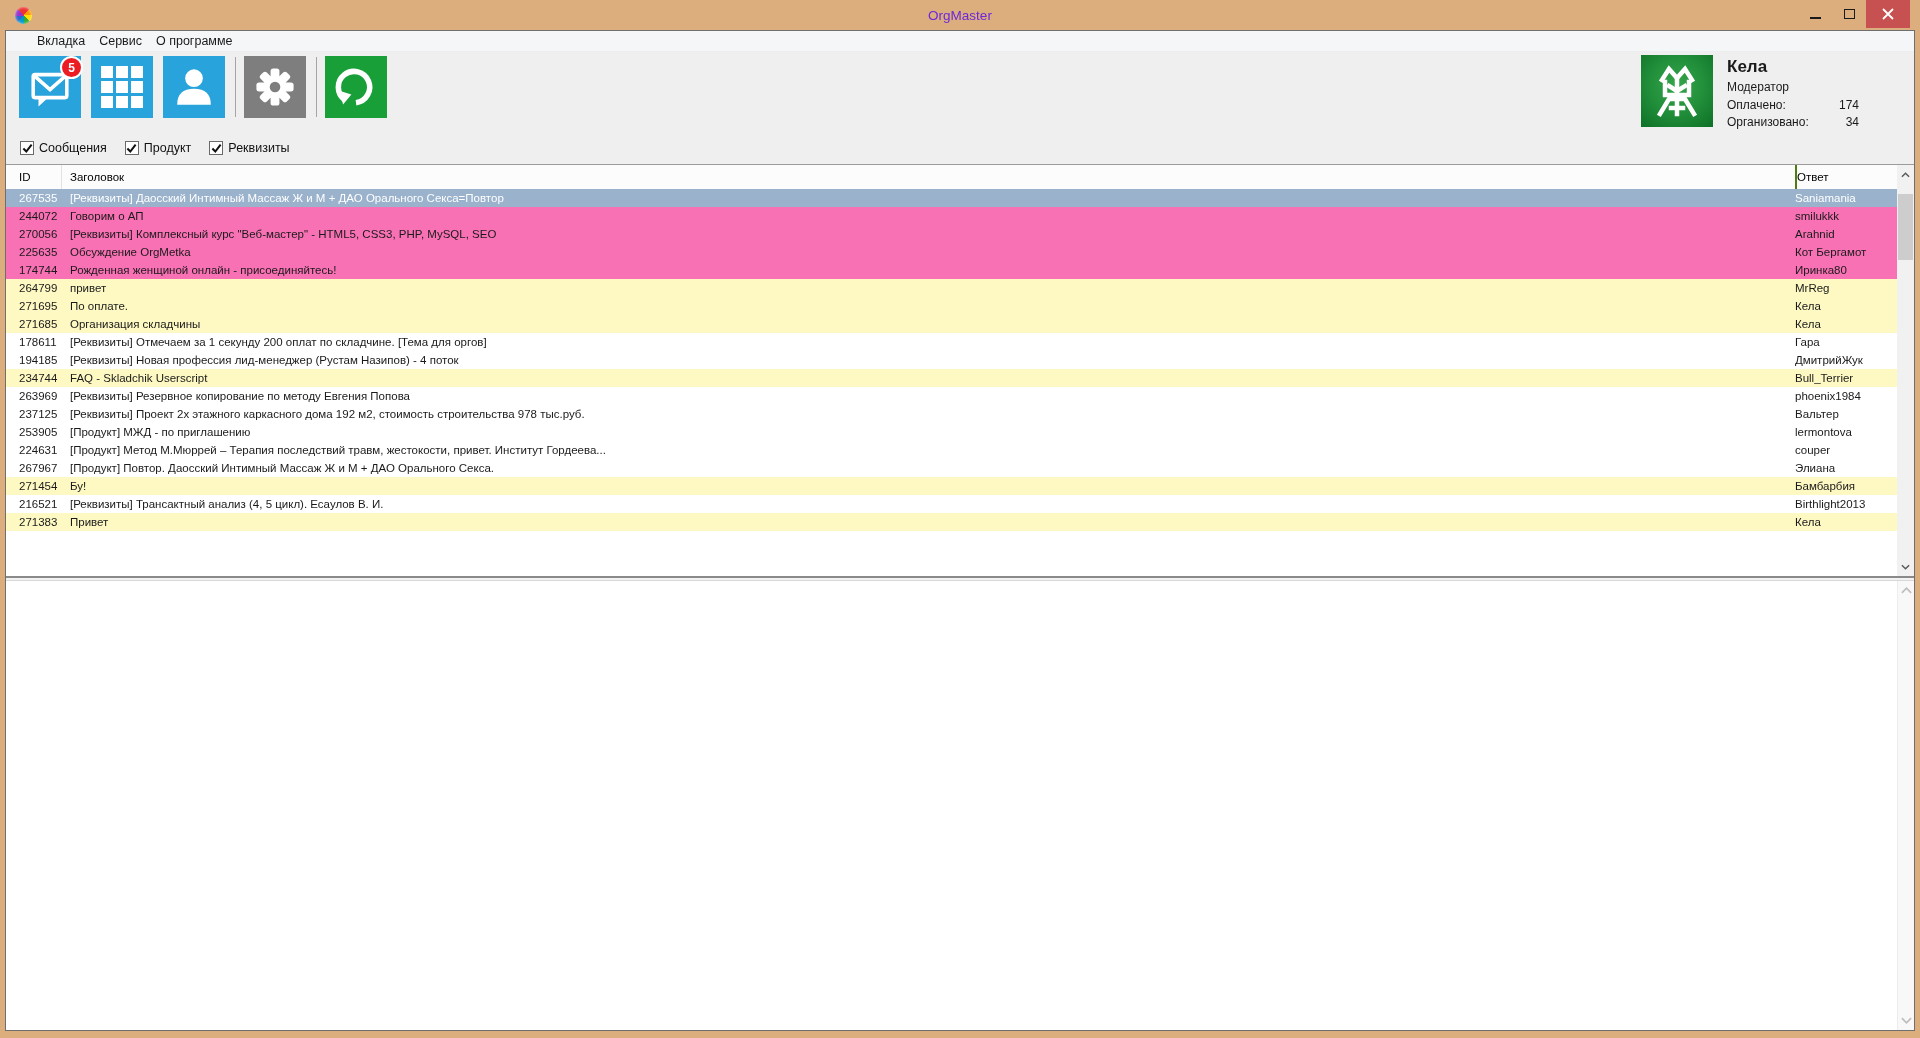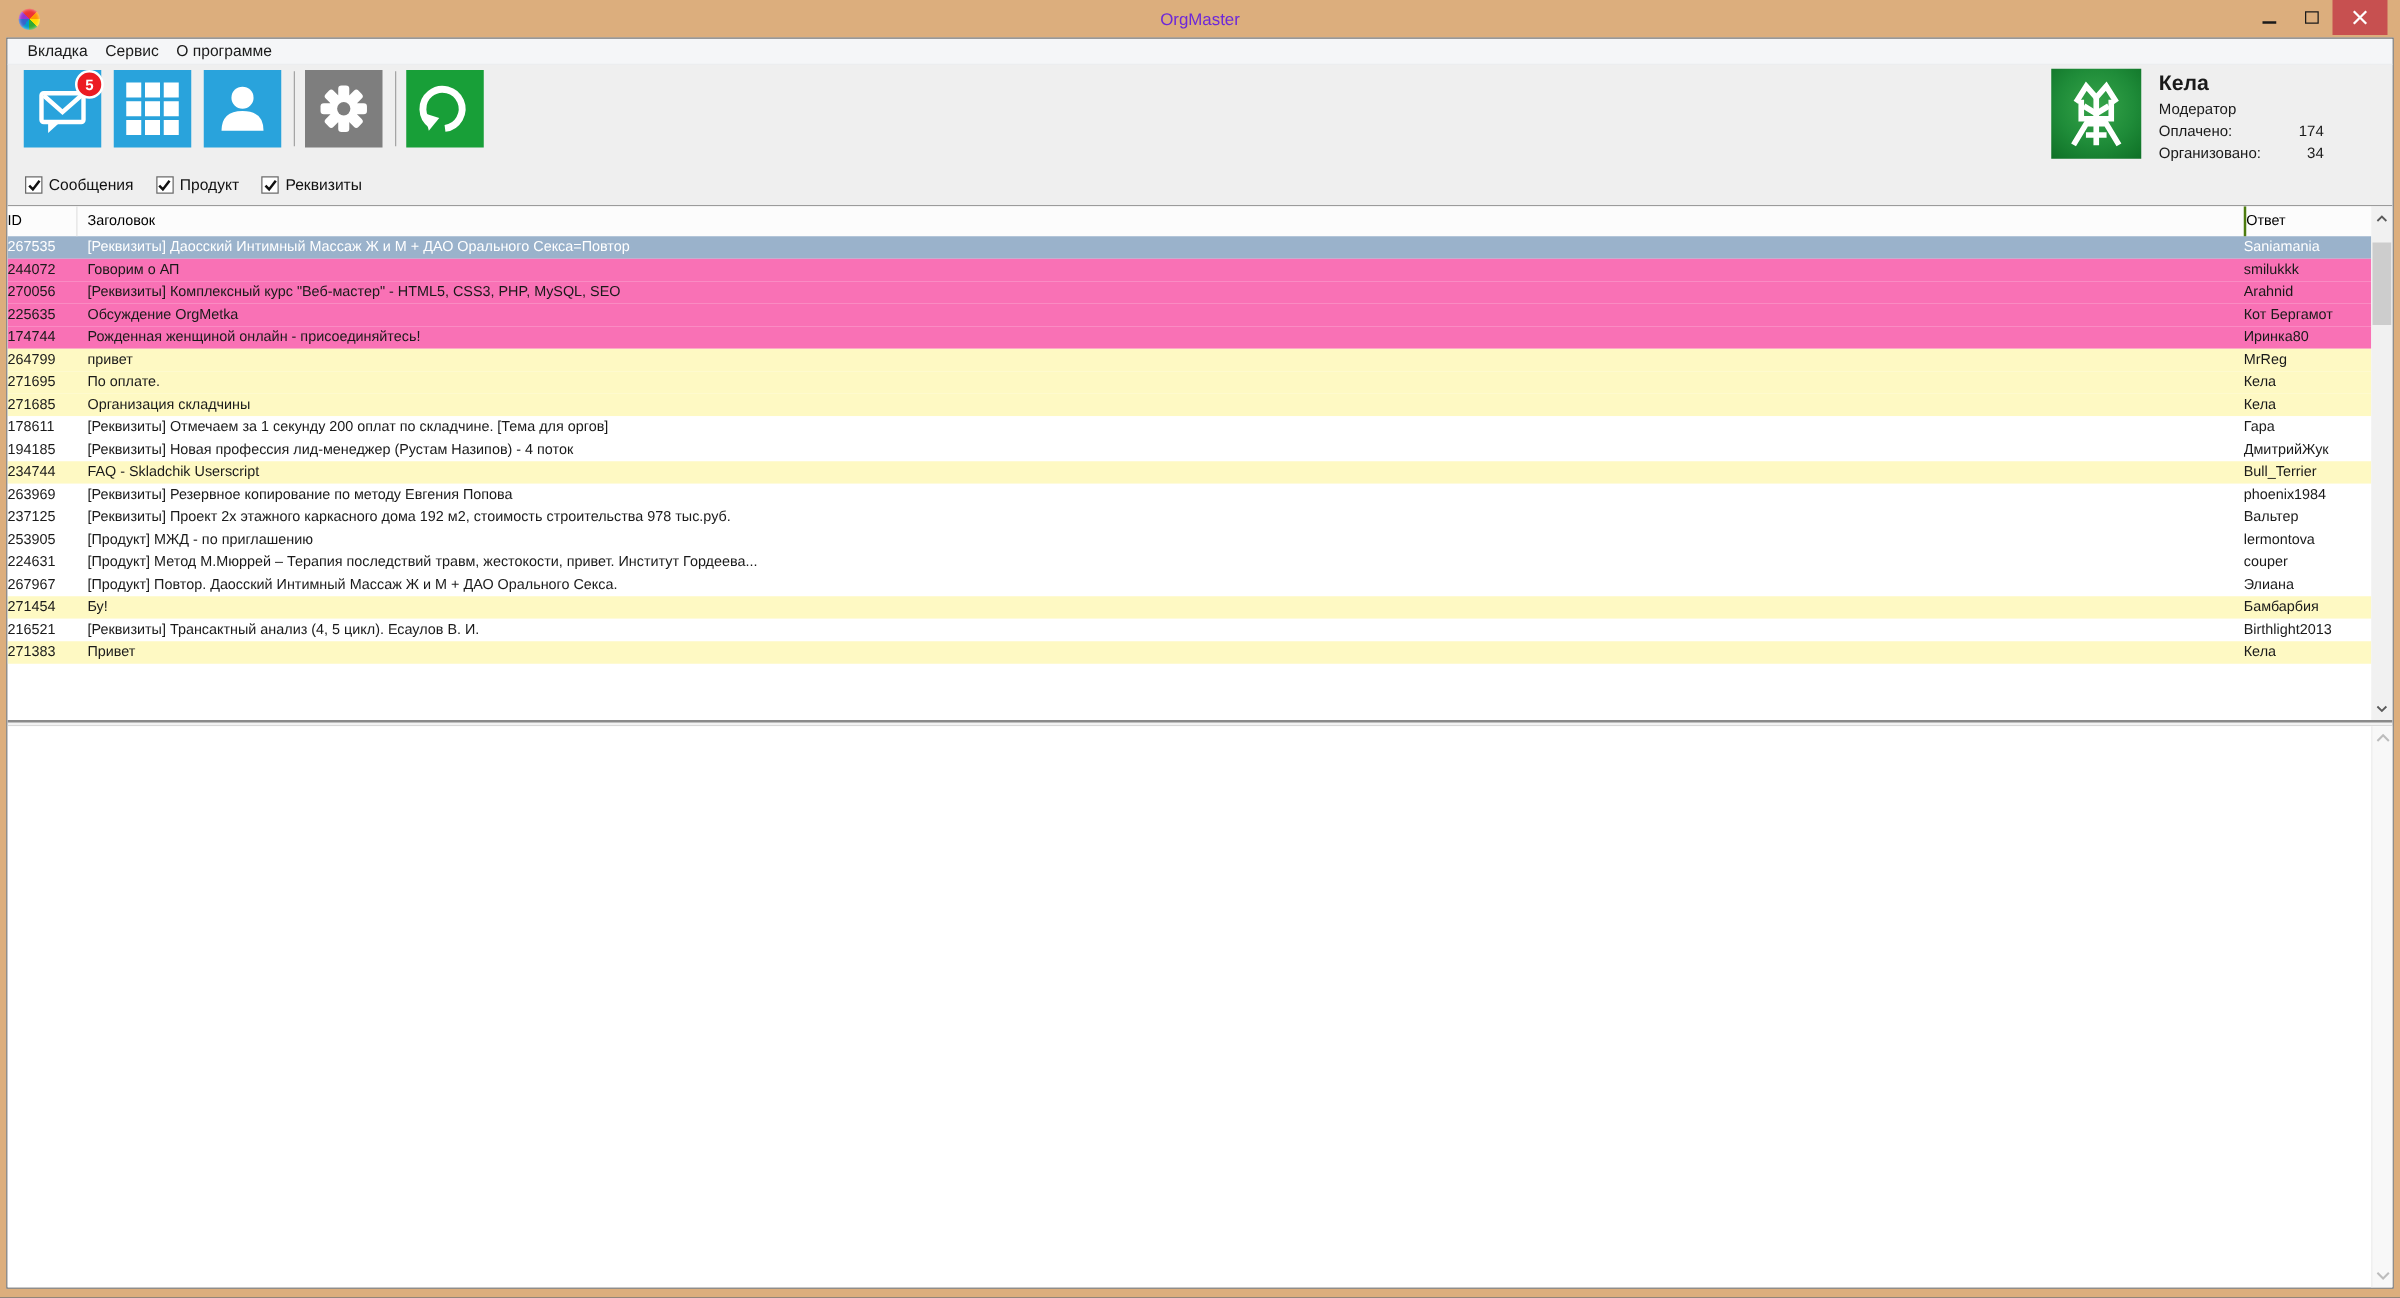--- a/index.html
+++ b/index.html
@@ -19,21 +19,21 @@
   .wc { width:34px; display:flex; align-items:center; justify-content:center; cursor:default; }
   .glyph-min { width:11px; height:2px; background:#1a1a1a; margin-top:8px; }
   .glyph-max { width:11px; height:10px; border:1.5px solid #1a1a1a; background:transparent; }
   .wc-close { width:44px; background:#C75050; display:flex; align-items:center; justify-content:center; }
 
   
   .content { height:1001px; border:1px solid #6F6F6F; background:#fff;
              display:flex; flex-direction:column; overflow:hidden; }
 
   .menubar { height:21px; background:#F5F6F8; border-bottom:1px solid #ECEDEF;
-             display:flex; align-items:center; padding-left:9px; font-size:12.5px; color:#1a1a1a; }
+             display:flex; align-items:center; padding-left:24px; font-size:12.5px; color:#1a1a1a; }
   .menu-item { padding:2px 7px; }
 
   
   .toolbar { height:80px; background:#EFEFEF; position:relative; display:flex;
              align-items:flex-start; padding:4px 0 0 13px; }
   .tb { width:62px; height:62px; border:none; position:relative; margin-right:10px;
         display:flex; align-items:center; justify-content:center; padding:0; }
   .tb.blue  { background:#29A3DC; }
   .tb.gray  { background:#7E7E7E; }
   .tb.green { background:#189F38; }
@@ -57,21 +57,21 @@
                padding-left:14px; gap:18px; font-size:12.5px; color:#111; }
   .cb { display:flex; align-items:flex-start; gap:5px; }
   .cbbox { width:14px; height:14px; background:#fff; border:1px solid #6a6a6a;
            display:flex; align-items:center; justify-content:center; }
 
   
   .tablewrap { height:412px; border-top:1px solid #9B9B9B; position:relative;
                background:#fff; overflow:hidden; }
   .thead { height:24px; display:flex; align-items:center; font-size:11.5px; color:#000;
            background:#FCFCFC; margin-right:17px; }
-  .c-id    { width:56px; flex:none; white-space:nowrap; overflow:hidden; }
+  .c-id    { width:56px; padding-left:13px; flex:none; white-space:nowrap; overflow:hidden; }
   .c-title { flex:1; padding-left:8px; white-space:nowrap; overflow:hidden; }
   .c-ans   { width:102px; flex:none; white-space:nowrap; overflow:hidden; }
   .thead .c-id { border-right:1px solid #E2E2E2; height:100%; display:flex; align-items:center; }
   .thead .c-ans { border-left:2px solid #4d7c0f; height:100%; display:flex; align-items:center; }
   .trow { height:18px; display:flex; align-items:center; font-size:11.5px; color:#1a1a1a; }
   .trow.white    { background:#FFFFFF; }
   .trow.pink     { background:#F971B5; }
   .trow.green    { background:#fef9c3; }
   .trow.selected { background:#9AB2CB; color:#FFFFFF; }
   .tbody { margin-right:17px; }

